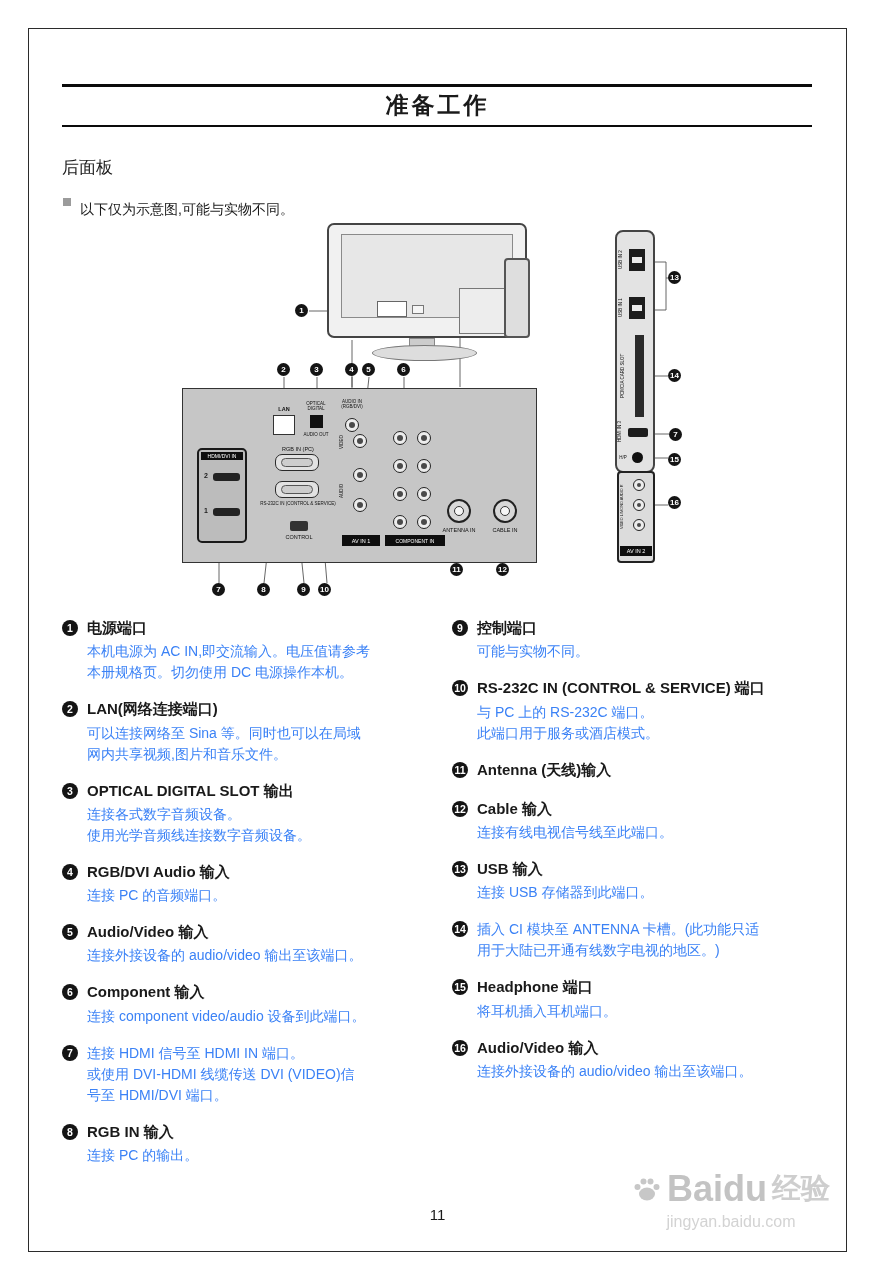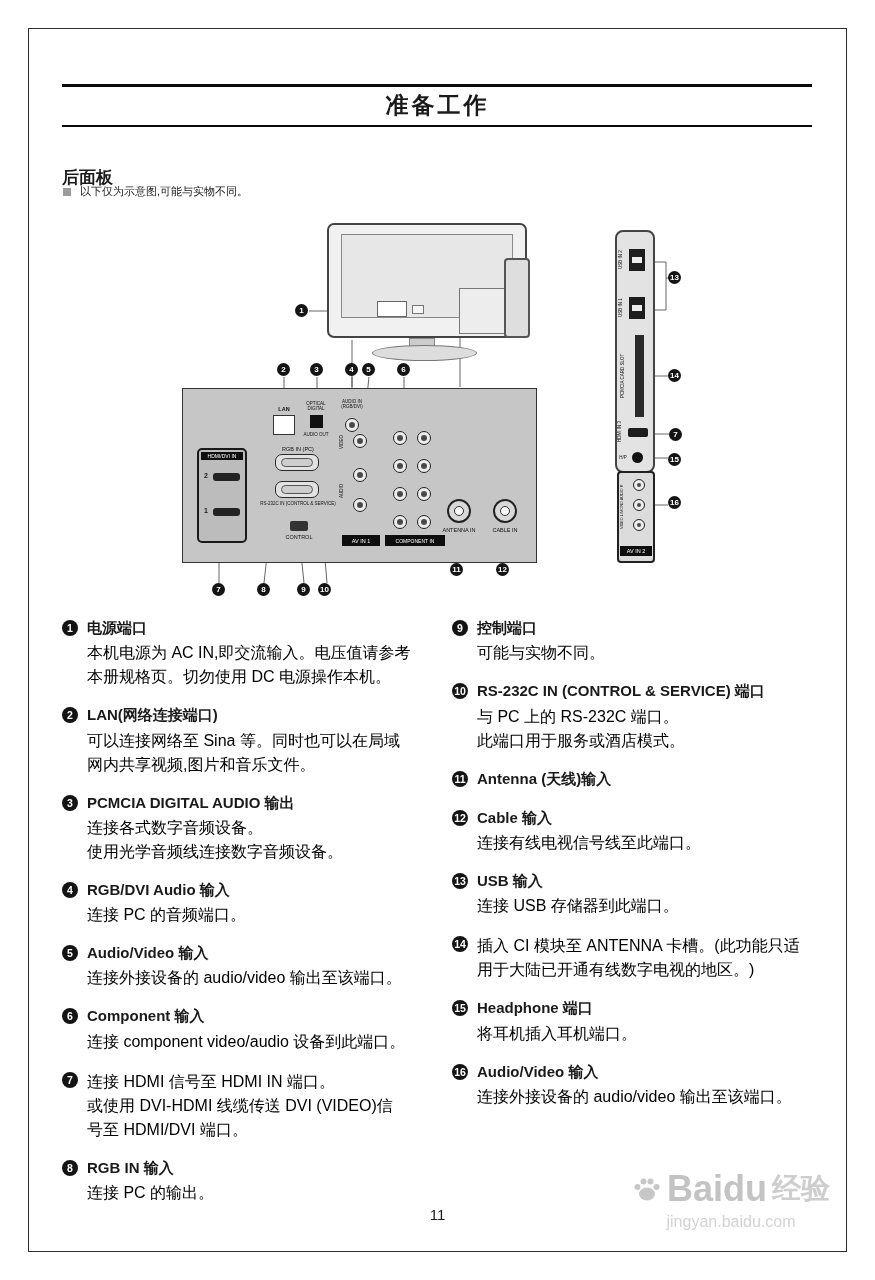--- a/index.html
+++ b/index.html
@@ -2,24 +2,24 @@
 <html><head>
 <meta charset="utf-8">
 <style>
   html,body { margin:0; padding:0; background:#ffffff; }
   body { width:875px; height:1280px; position:relative; font-family:"Liberation Sans","DejaVu Sans",sans-serif; color:#1a1a1a; overflow:hidden; }
   .abs { position:absolute; }
 
   .frame { position:absolute; left:28px; top:28px; width:817px; height:1222px; border:1px solid #2b2b2b; }
   .rule { position:absolute; left:62px; width:750px; background:#0a0a0a; }
   .doc-title { position:absolute; left:0; top:90px; width:875px; text-align:center; font-size:23px; font-weight:bold; letter-spacing:3px; }
-  .sec-heading { position:absolute; left:62px; top:166px; font-size:17px; font-weight:bold;text-align:center; }
+  .sec-heading { position:absolute; left:62px; top:156px; font-size:17px; font-weight:normal;text-align:center; }
   .note-row { position:absolute; left:63px; top:184px; display:flex; align-items:center; gap:9px; }
   .note-sq { width:8px; height:8px; background:#9b9b9b; display:inline-block; }
-  .note-txt { font-size:11px; }
+  .note-txt { font-size:14px;margin-top:17px; }
 
   
   .diagram { position:absolute; left:172px; top:213px; width:535px; height:400px; }
   .lbl { position:absolute; font-size:5.5px; line-height:1.15; text-align:center; color:#101010; }
   .vlbl { position:absolute; writing-mode:vertical-rl; transform:rotate(180deg); font-size:4.5px; color:#101010; text-align:center; line-height:1; }
   .blackbar { position:absolute; background:#0e0e0e; color:#fff; font-size:5.5px; display:flex; align-items:center; justify-content:center; white-space:nowrap; }
   .rca { position:absolute; border:1px solid #222; border-radius:50%; background:#ededed; box-sizing:border-box; }
   .rca::after { content:""; position:absolute; inset:3px; border-radius:50%; background:#4a4a4a; }
   .coax { position:absolute; border:2px solid #222; border-radius:50%; background:#d8d8d8; box-sizing:border-box; }
   .coax::after { content:""; position:absolute; inset:5px; border:1px solid #333; border-radius:50%; background:#f6f6f6; }
@@ -27,21 +27,21 @@
   .vga::after { content:""; position:absolute; left:5px; right:5px; top:3px; bottom:3px; border:1px solid #555; border-radius:5px; background:#cdcdcd; }
   .usbport { position:absolute; background:#1d1d1d; }
   .usbport::after { content:""; position:absolute; left:3px; right:3px; top:8px; height:6px; background:#ececec; }
   .cbadge { position:absolute; min-width:13px; height:13px; border-radius:7px; background:#141414; color:#fff; font-size:8px; font-weight:bold; display:flex; align-items:center; justify-content:center; padding:0 2px; box-sizing:border-box; }
 
   
   .col { position:absolute; top:618px; }
   .item { display:flex; gap:9px; margin-bottom:16px; }
   .nbadge { flex:0 0 auto; min-width:16px; height:16px; border-radius:9px; background:#141414; color:#fff; font-weight:bold; font-size:10.5px; display:flex; align-items:center; justify-content:center; margin-top:2px; padding:0 2px; box-sizing:border-box; }
   .item-title { font-size:15px; font-weight:bold; white-space:pre-line; margin-bottom:3px; line-height:1.35; }
-  .item-body { font-size:16px; line-height:1.5; white-space:pre-line; color:#000000; }
+  .item-body { font-size:14px; line-height:1.5; white-space:pre-line; color:#3b82f6; }
 
   .page-num { position:absolute; left:0; top:1206px; width:875px; text-align:center; font-size:15px; }
   .watermark { position:absolute; right:45px; top:1168px; text-align:center; color:#c3c3c3; }
   .wm-row { display:flex; align-items:center; gap:5px; justify-content:flex-end; }
   .wm-en { font-size:36px; font-weight:bold; color:#c3c3c3; }
   .wm-cn { font-size:29px; font-weight:bold; color:#cecece; }
   .wm-url { font-size:16px; color:#d3d3d3; margin-top:3px; }
 </style>
 </head>
 <body>
@@ -202,21 +202,21 @@
       <div class="item-text">
         <div class="item-title">LAN(网络连接端口)</div>
         <div class="item-body">可以连接网络至 Sina 等。同时也可以在局域
 网内共享视频,图片和音乐文件。</div>
       </div>
     </div>
 
     <div class="item">
       <span class="nbadge">3</span>
       <div class="item-text">
-        <div class="item-title">PCMCIA DIGITAL AUDIO 输出</div>
+        <div class="item-title">OPTICAL DIGITAL SLOT 输出</div>
         <div class="item-body">连接各式数字音频设备。
 使用光学音频线连接数字音频设备。</div>
       </div>
     </div>
 
     <div class="item">
       <span class="nbadge">4</span>
       <div class="item-text">
         <div class="item-title">RGB/DVI Audio 输入</div>
         <div class="item-body">连接 PC 的音频端口。</div>

